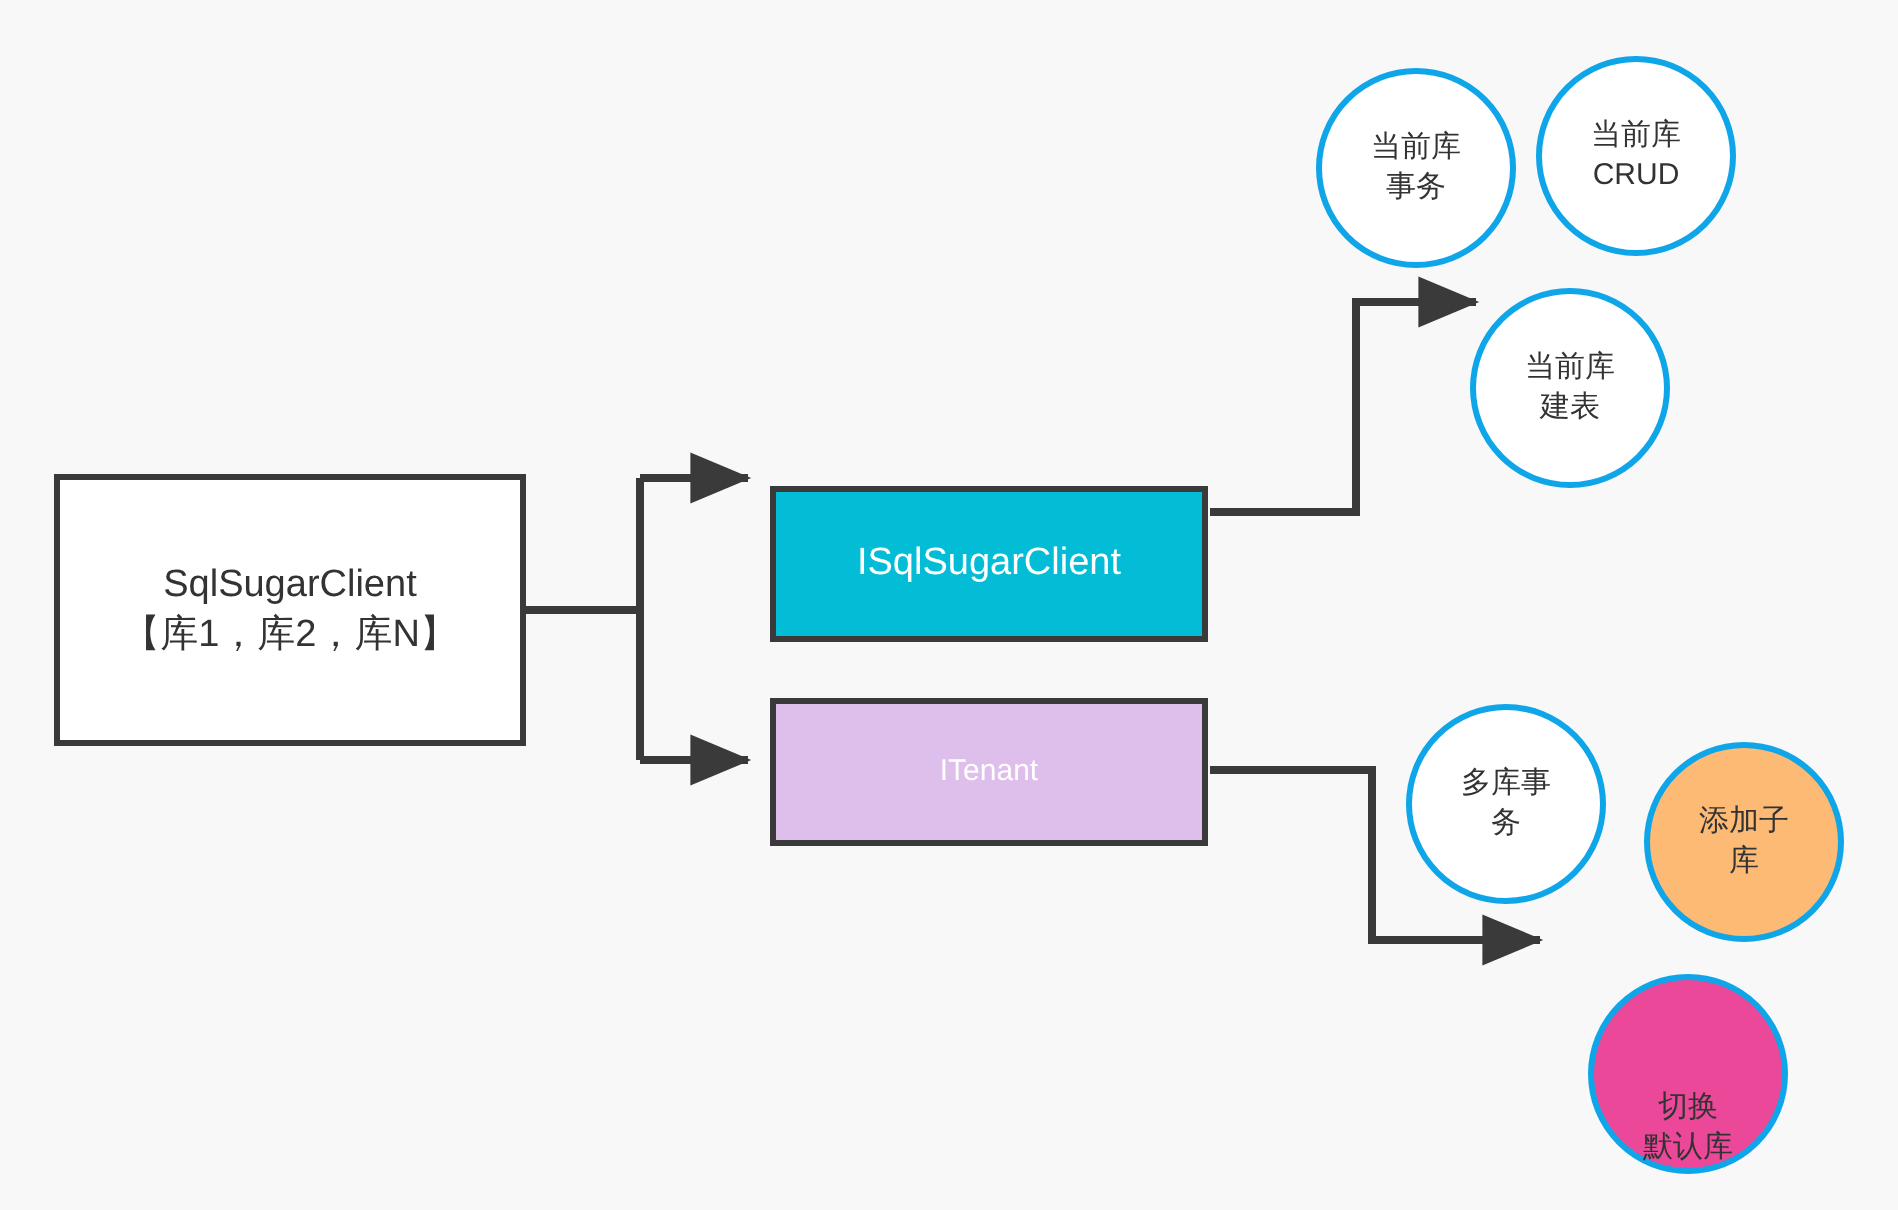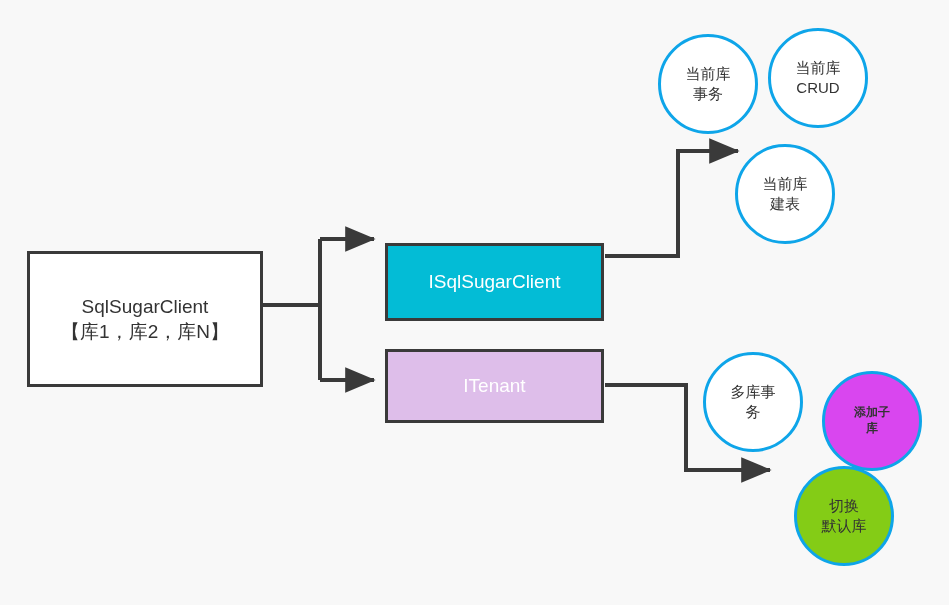--- a/index.html
+++ b/index.html
@@ -41,37 +41,37 @@
     border: 3px solid #0ea5e9;
     border-radius: 50%;
   }
   .lbl {
     display: block;
     white-space: pre-line;
   }
 
   
   #node-sqlsugarclient {
-    left: 27px;  top: 251px;  width: 236px; height: 136px;
+    left: 27px;  top: 237px;  width: 236px; height: 136px;
     background: #ffffff;
     color: #333333;
     font-size: 19px;
   }
   #node-isqlsugarclient {
     left: 385px; top: 199px; width: 219px; height: 78px;
     background: #03bcd6;
     color: #ffffff;
     font-size: 19px;
     margin-top: 44px;
   }
   #node-itenant {
     left: 385px; top: 349px; width: 219px; height: 74px;
     background: #debeea;
     color: #ffffff;
-    font-size: 19px;
+    font-size: 15px;
   }
 
   #node-cur-transaction {
     left: 658px; top: 34px;  width: 100px; height: 100px;
     background: #ffffff; color: #333333; font-size: 15px;
   }
   #node-cur-crud {
     left: 768px; top: 28px;  width: 100px; height: 100px;
     background: #ffffff; color: #333333; font-size: 15px;
   }
@@ -79,29 +79,29 @@
     left: 735px; top: 144px; width: 100px; height: 100px;
     background: #ffffff; color: #333333; font-size: 15px;
   }
 
   #node-multi-transaction {
     left: 703px; top: 352px; width: 100px; height: 100px;
     background: #ffffff; color: #333333; font-size: 15px;
   }
   #node-add-subdb {
     left: 822px; top: 371px; width: 100px; height: 100px;
-    background: #d946ef; color: #333333; font-size: 12px; font-weight: bold;
+    background: #fdba74; color: #333333; font-size: 15px;
   }
   #node-get-subdb {
     left: 686px; top: 487px; width: 100px; height: 100px;
     background: #fae53c; color: #333333; font-size: 15px;
   }
   #node-switch-default {
-    left: 794px; top: 466px; width: 100px; height: 100px;
-    background: #84cc16; color: #333333; font-size: 15px;
+    left: 794px; top: 487px; width: 100px; height: 100px;
+    background: #ec4899; color: #333333; font-size: 15px; align-items: flex-end;
   }
 </style>
 </head>
 <body>
 
 <div id="canvas">
 
   <svg id="edges" viewBox="0 0 949 605" xmlns="http://www.w3.org/2000/svg">
     <defs>
       <marker id="arrowhead" markerWidth="9" markerHeight="9" refX="7.2" refY="3.2" orient="auto" markerUnits="strokeWidth">

